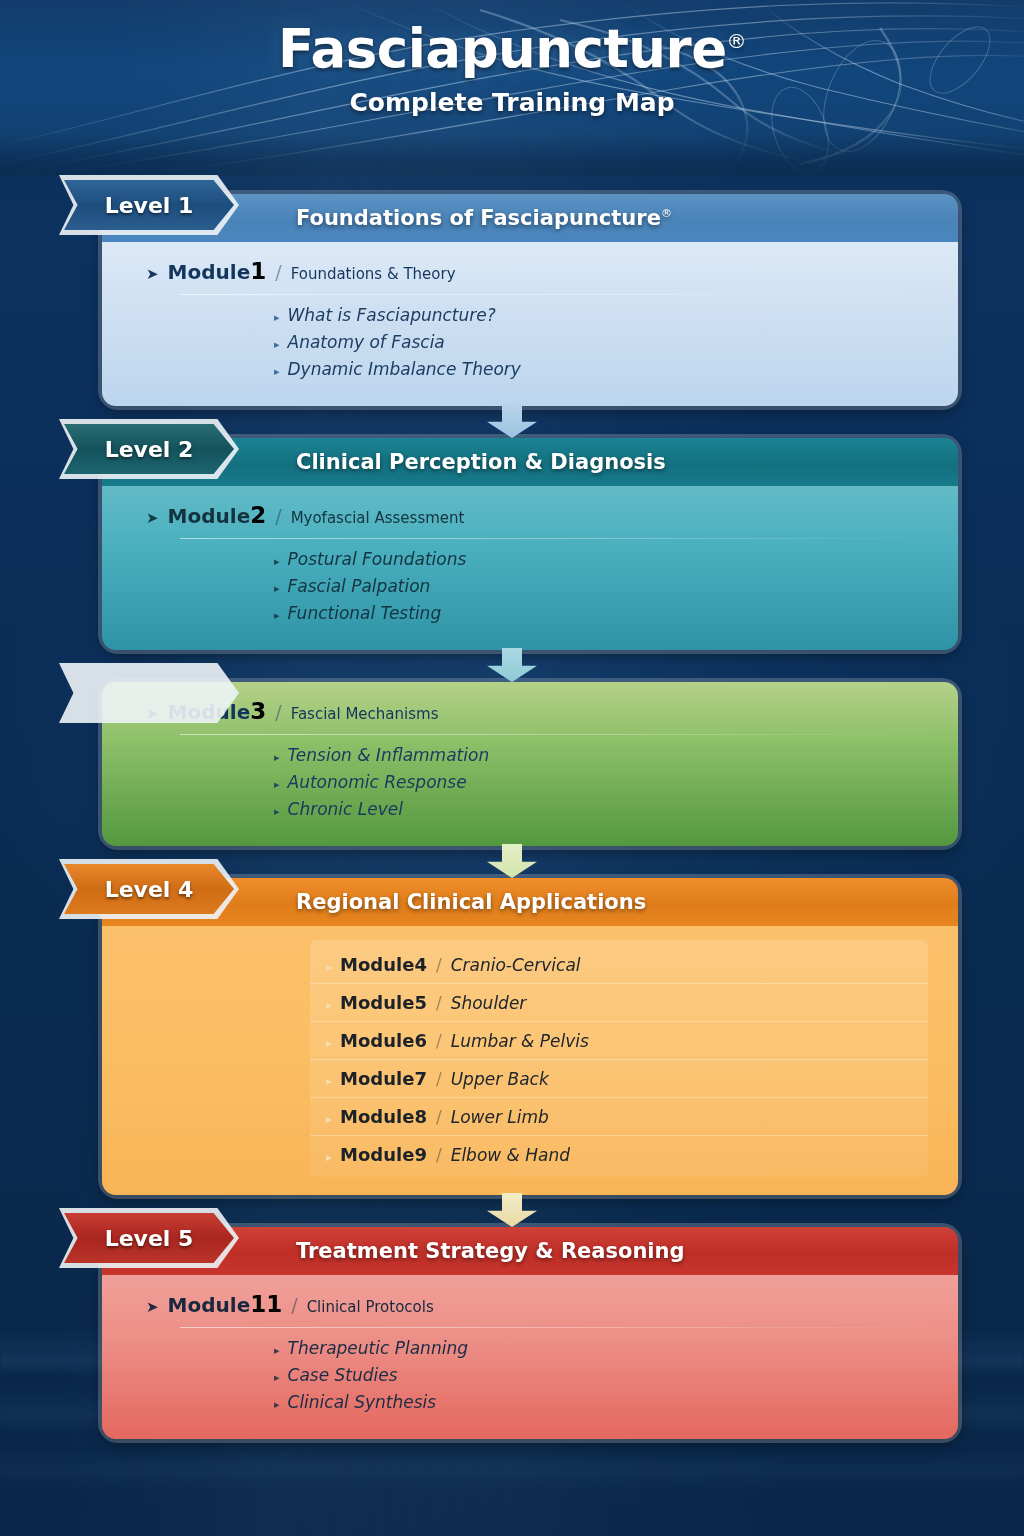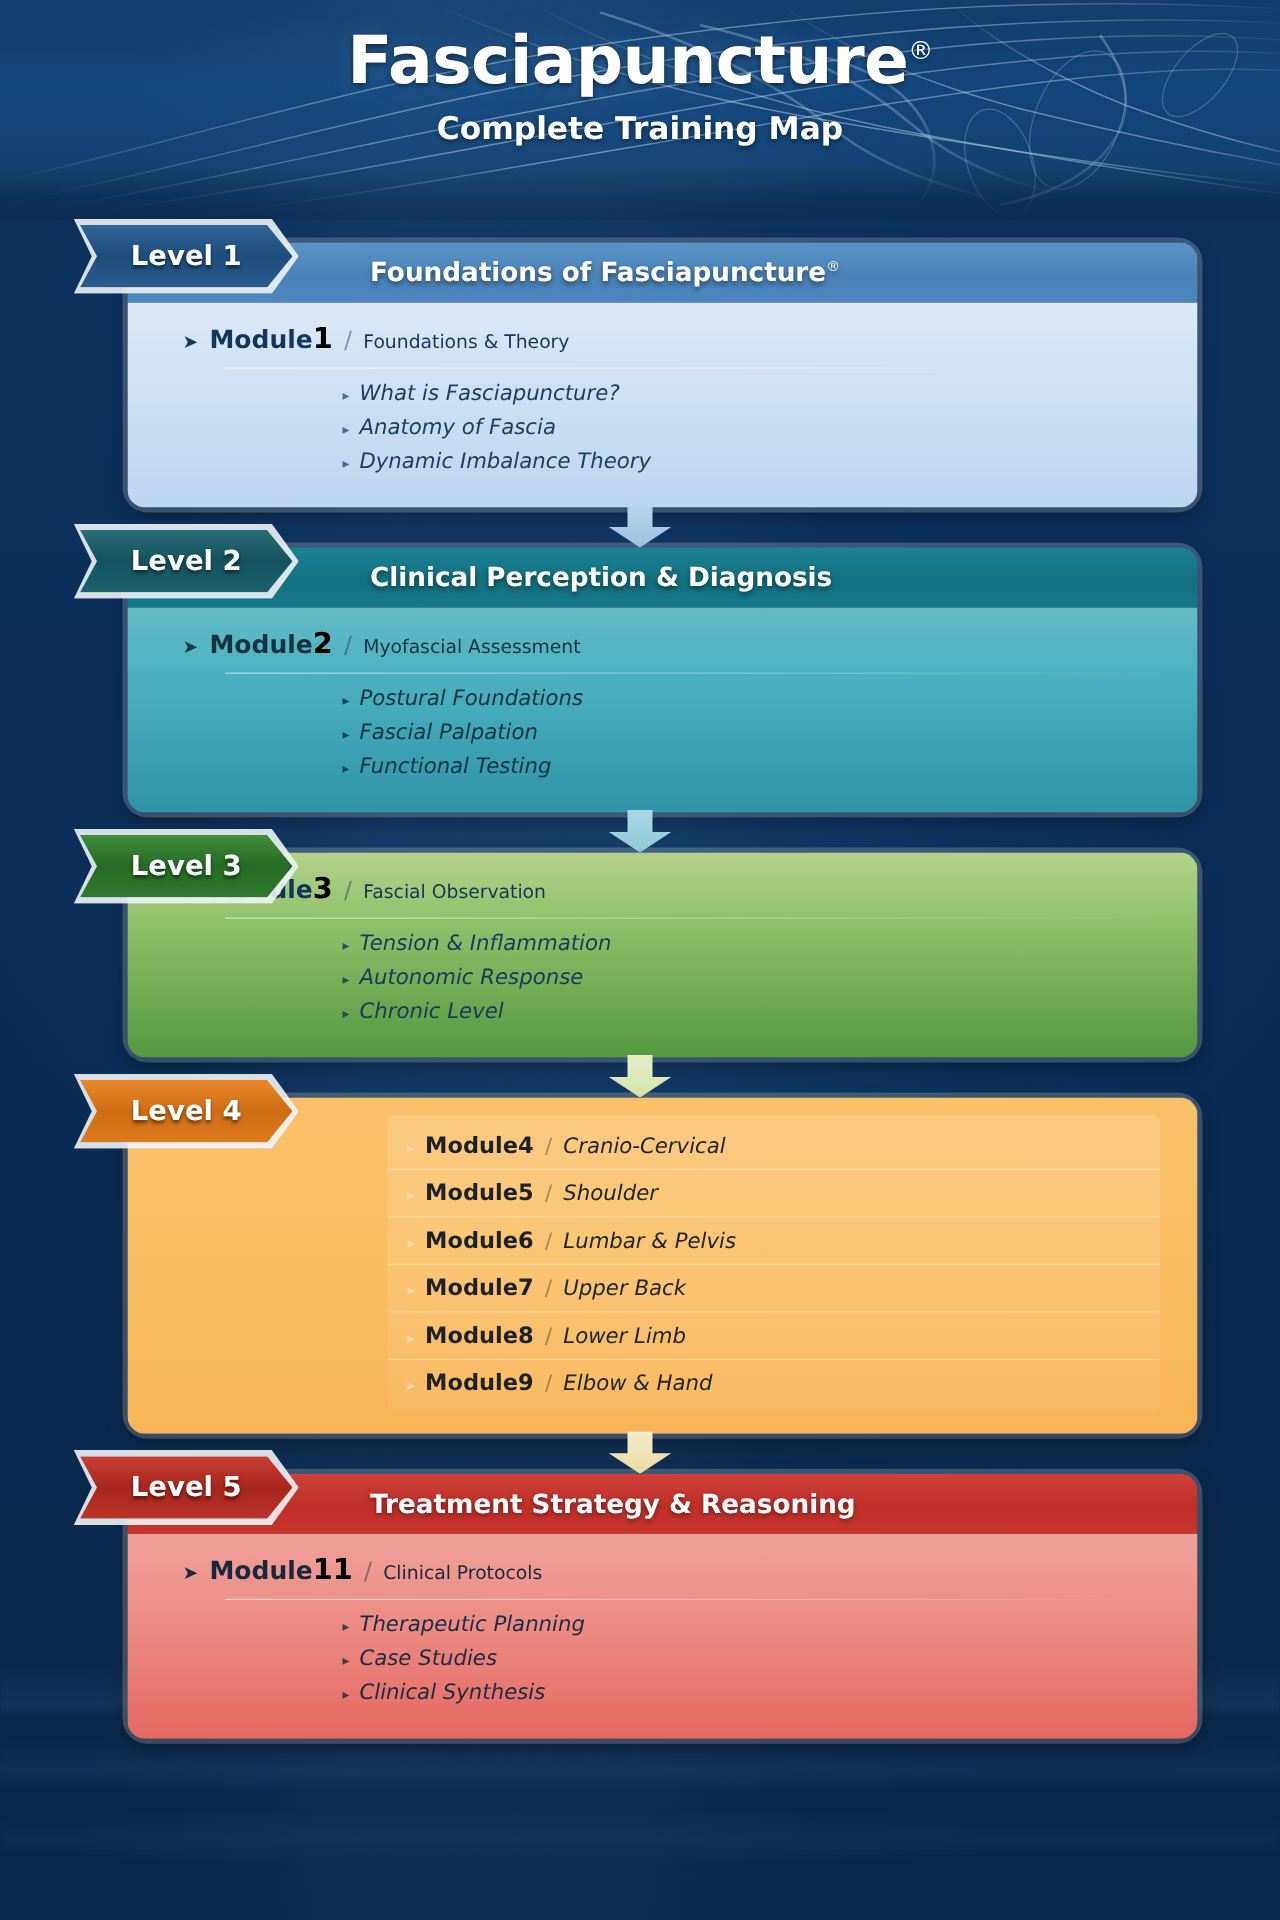--- a/index.html
+++ b/index.html
@@ -341,30 +341,29 @@
         </div>
       </div>
     </div>
   </div>
   <div class="connector">
       <div class="arrow-shape arr-teal"></div>
     </div>
 
   <div class="level-wrap l3">
     <div class="badge-outline"></div>
-    <div class="badge">Level 3</div>
     <div class="card">
       <div class="card-inner">
         <div class="card-body">
           <div class="module-row">
             <span class="mod-arrow">➤</span>
             <span class="mod-name">Module</span>
             <span class="mod-num"> 3</span>
             <span class="mod-sep">/</span>
-            <span class="mod-title">Fascial Observation</span>
+            <span class="mod-title">Fascial Mechanisms</span>
           </div>
           <div class="divider"></div>
           <div class="topics">
             <div class="topic">
                 <span class="tri">▸</span>
                 <span>Tension &amp; Inflammation</span>
               </div>
             <div class="topic">
                 <span class="tri">▸</span>
                 <span>Autonomic Response</span>
@@ -380,20 +379,23 @@
   </div>
   <div class="connector">
       <div class="arrow-shape arr-green"></div>
     </div>
 
   <div class="level-wrap l4">
     <div class="badge-outline"></div>
     <div class="badge">Level 4</div>
     <div class="card">
       <div class="card-inner">
+        <div class="card-head">
+          <div class="title"><span>Regional Clinical Applications</span></div>
+        </div>
         <div class="card-body">
           <div class="modlist">
             <div class="modlist-row">
               <span class="m-arrow">▸</span>
               <span class="m-name">Module</span>
               <span class="m-name"> 4</span>
               <span class="m-sep">/</span>
               <span class="m-title">Cranio-Cervical</span>
             </div>
             <div class="modlist-row">

